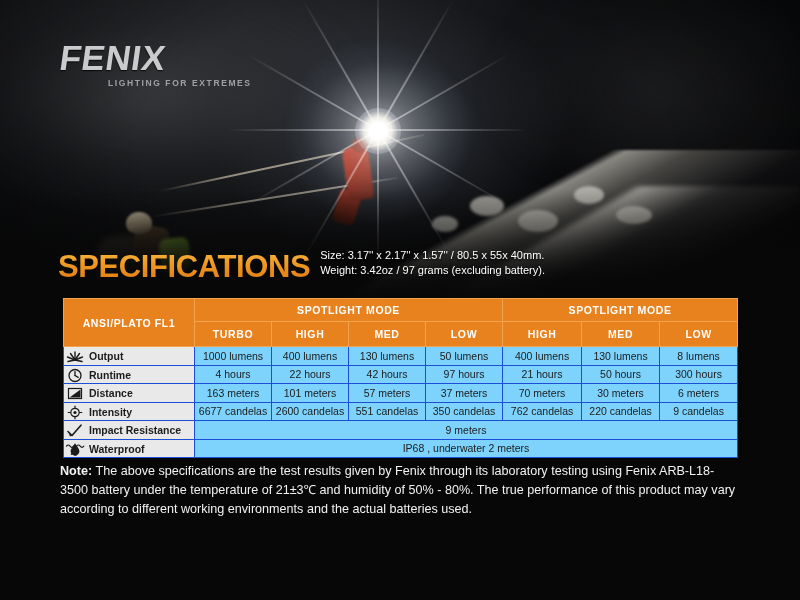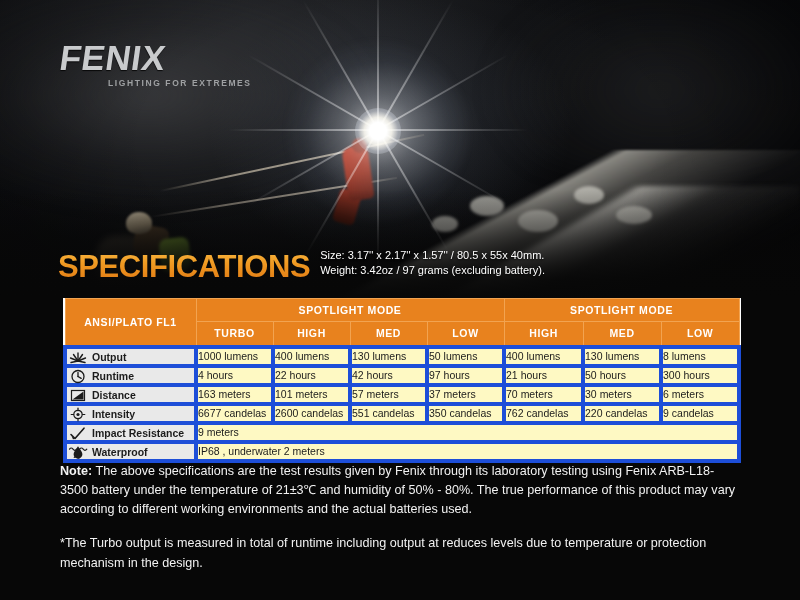--- a/index.html
+++ b/index.html
@@ -162,30 +162,30 @@
   }
   #spec-sub { margin-left:10px; padding-top:2px; color:#ffffff; font-size:11px; line-height:1.35; text-shadow:0 1px 2px rgba(0,0,0,0.9); }
 
   
   #spec-table {
     position:absolute; left:63px; top:298px; width:674px; z-index:6;
     border-collapse:collapse; table-layout:fixed;
     font-size:10.5px; color:#1b1b1b;
     background:#fff;
   }
-  #spec-table td, #spec-table th { border:4px solid #1d4ed8; padding:0; }
+  #spec-table td, #spec-table th { border:1px solid #1d4ed8; padding:0; }
   .hdr-orange {
     background:#e8821e; color:#ffffff; font-weight:bold;
     text-align:center; letter-spacing:0.6px; font-size:10.5px;
     border:1px solid #f2a350 !important;
   }
   .hdr-ansi { height:48px; font-size:10.5px; }
   .hdr-mode { height:18px; }
   .hdr-level { height:20px; }
-  .cell { background:#fef9c3; text-align:left; height:18.5px; font-size:10.5px; }
+  .cell { background:#7dd3fc; text-align:center; height:18.5px; font-size:10.5px; }
   .rowlabel {
     background:#e9e9e9; font-weight:bold; text-align:left; font-size:10.5px;
     padding-left:2px; height:18.5px; white-space:nowrap;
   }
   .rowlabel .lbltxt { vertical-align:middle; }
   .ico { display:inline-block; width:22px; height:15px; vertical-align:middle; margin-right:3px; position:relative; top:1px; }
   .ico svg { display:block; }
 
   
   #notes { position:absolute; left:60px; top:462px; width:680px; z-index:6; color:#f2f2f2; }
@@ -393,14 +393,13 @@
       </td>
       <td class="cell" colspan="7">IP68 , underwater 2 meters</td>
     </tr>
   </tbody>
 </table>
 
 <div id="notes">
   <p id="note1">
     <b>Note:</b><span> The above specifications are the test results given by Fenix through its laboratory testing using Fenix ARB-L18-3500 battery under the temperature of 21±3℃ and humidity of 50% - 80%. The true performance of this product may vary according to different working environments and the actual batteries used.</span>
   </p>
-  <p id="note2">*The Turbo output is measured in total of runtime including output at reduces levels due to temperature or protection mechanism in the design.</p>
 </div>
 
 </body></html>

